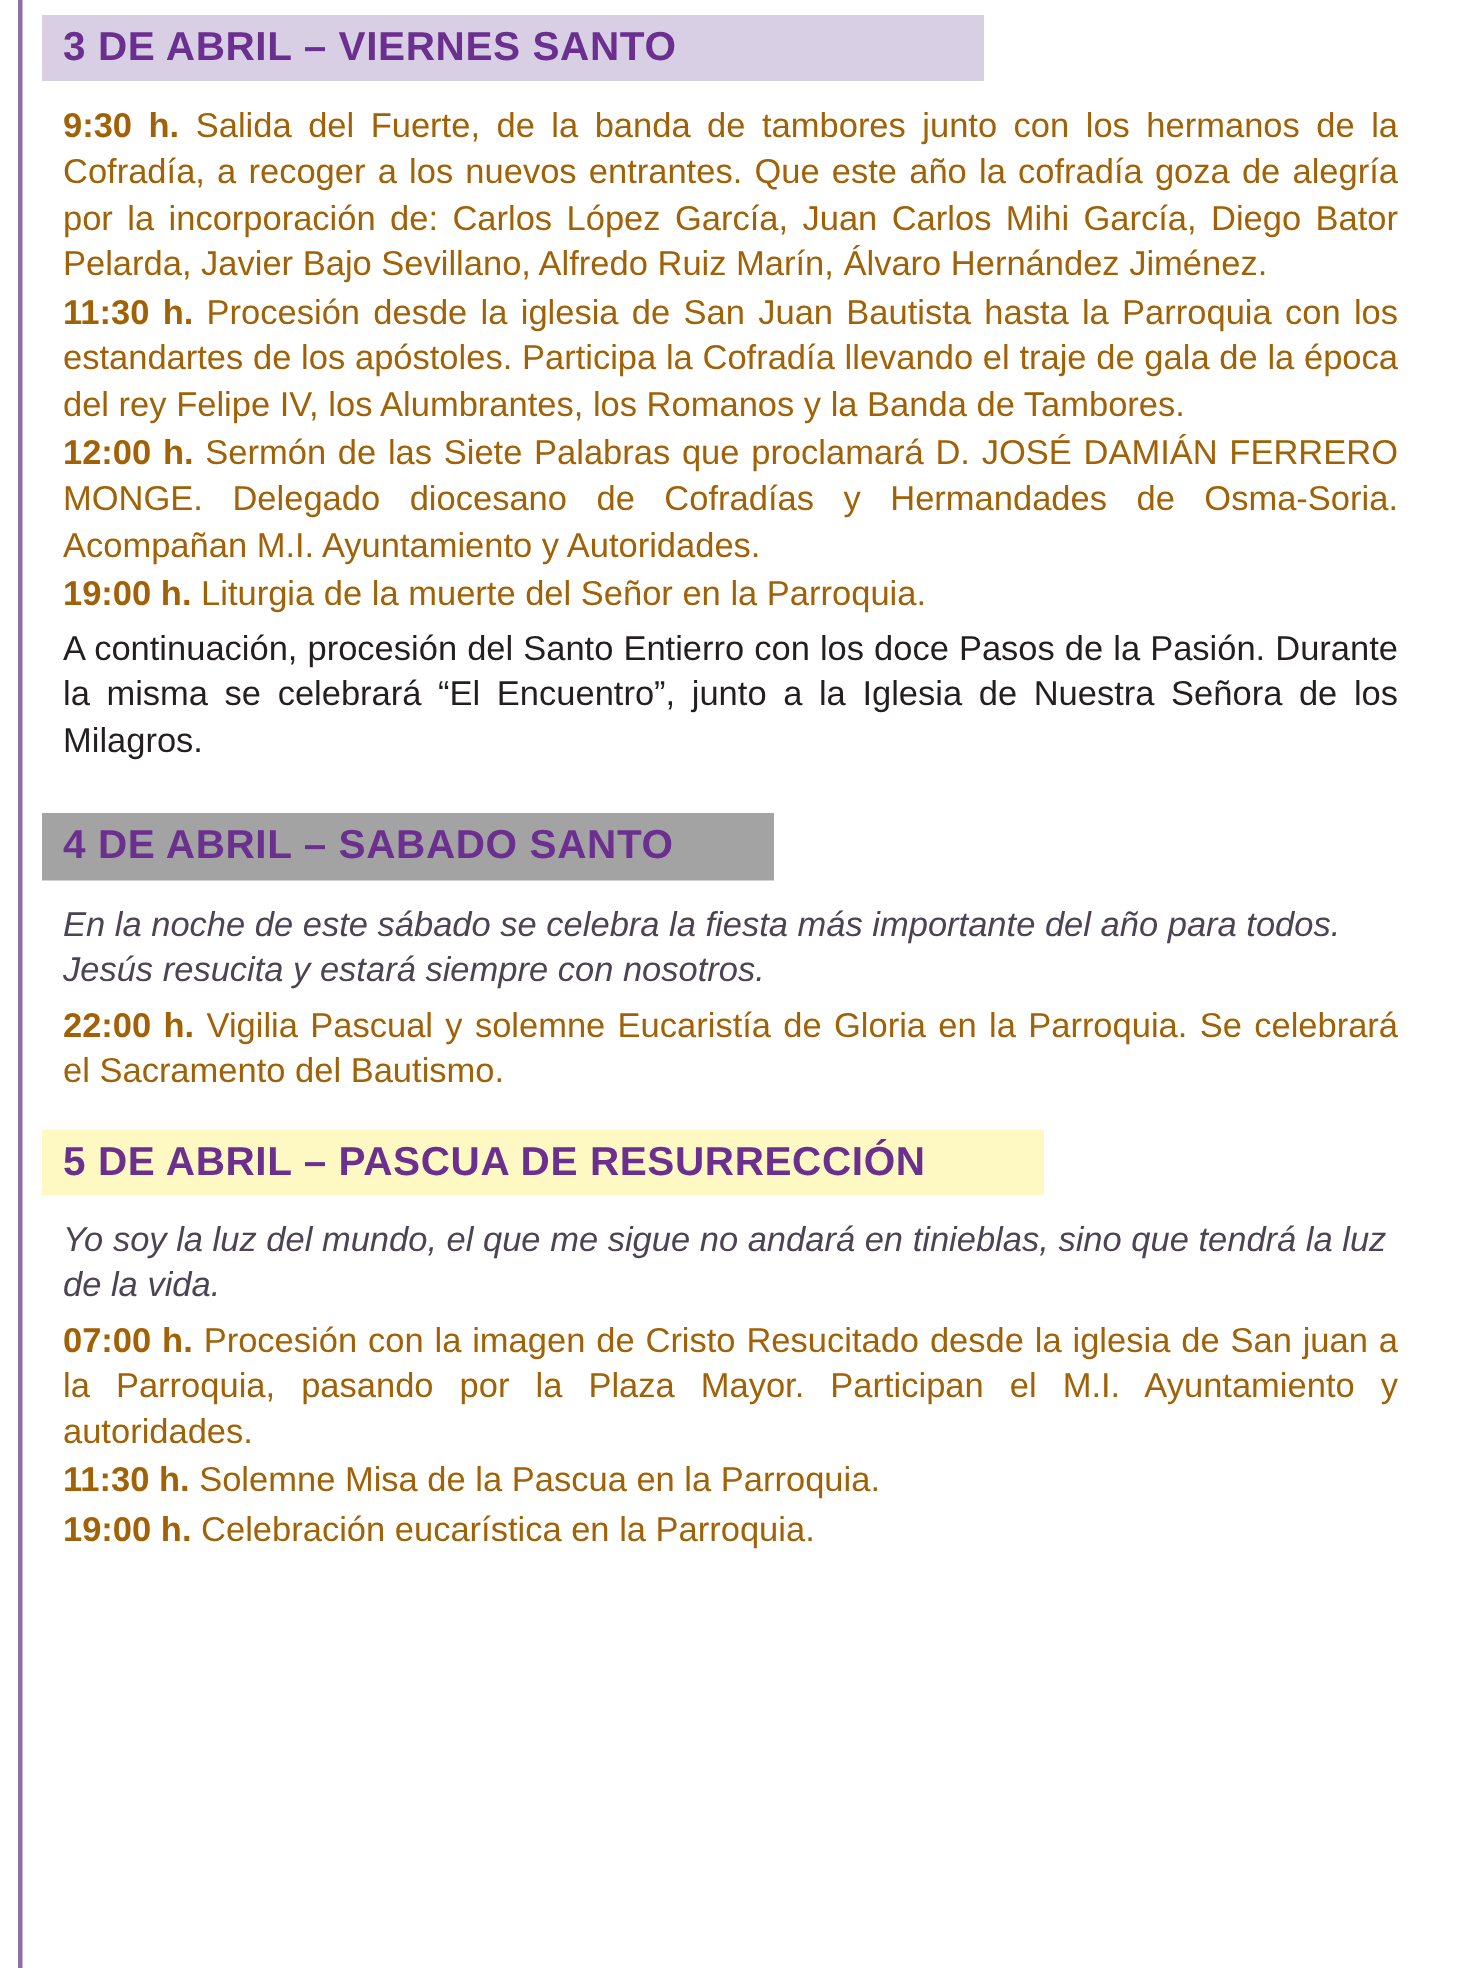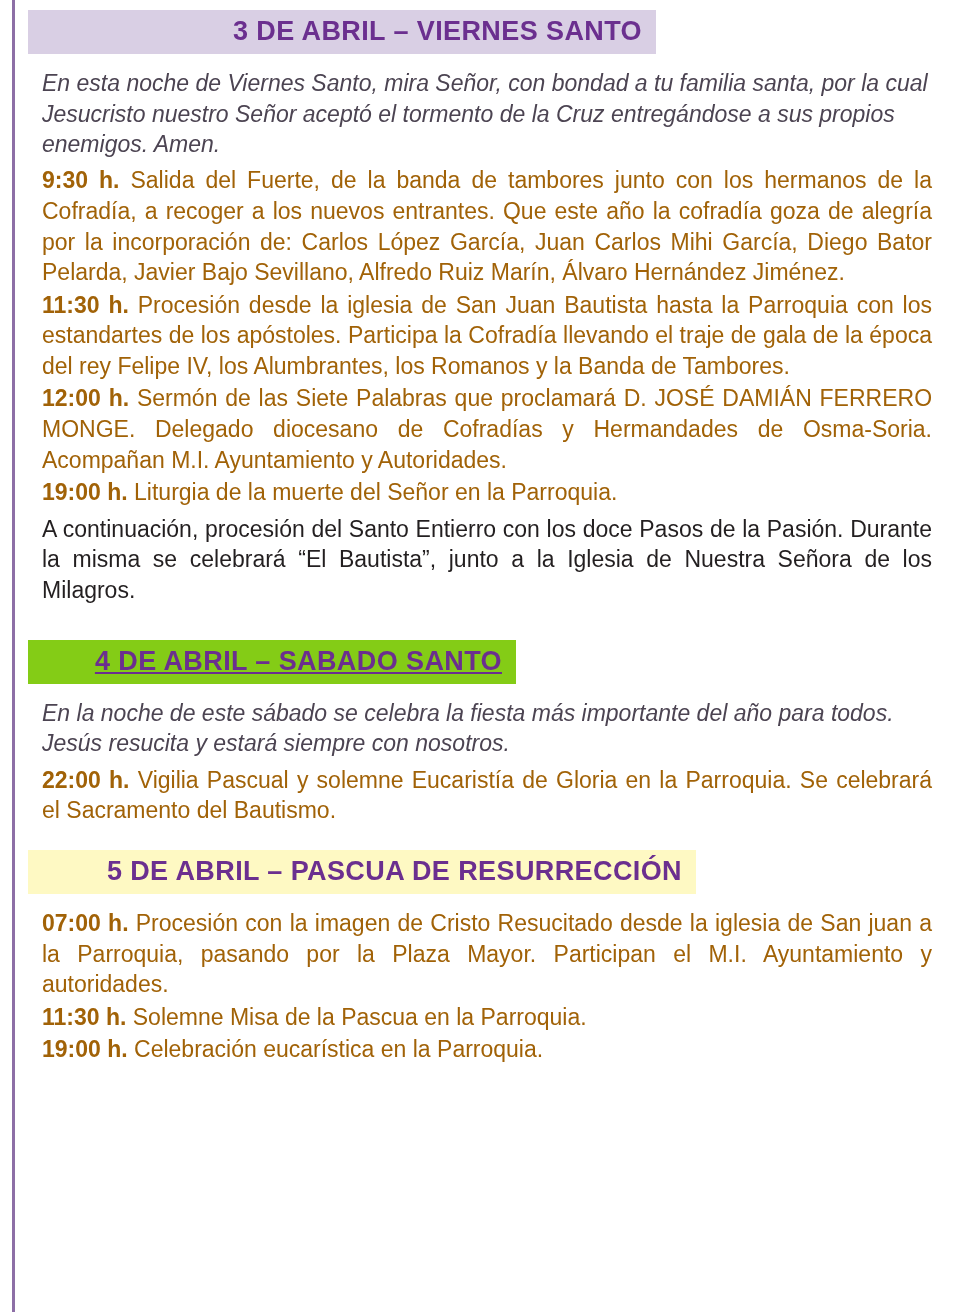--- a/index.html
+++ b/index.html
@@ -33,21 +33,20 @@
   .section-head {
     display: block;
     background: #d9cfe4;
     color: #6b2f8f;
     font-size: 27px;
     font-weight: bold;
     letter-spacing: 0.4px;
     padding: 7px 14px 9px 14px;
     margin: 0 0 14px 0;
     line-height: 1.05;
-    text-align: right;
   }
   .section-head.w1 { width: 600px; }
   .section-head.w2 { width: 460px; }
   .section-head.w3 { width: 640px; }
 
   
   .intro {
     font-style: italic;
     font-size: 23px;
     line-height: 1.32;
@@ -84,21 +83,20 @@
 </head>
 <body>
 
 <div class="page">
 
   <div class="left-rule" style="background: rgb(141, 111, 166);"></div>
 
   <div>
     <div class="section-head w1" style="background: rgb(217, 207, 228); color: rgb(107, 47, 143);">3 DE ABRIL – VIERNES SANTO</div>
 
-    <p class="intro">En esta noche de Viernes Santo, mira Señor, con bondad a tu familia santa, por la cual Jesucristo nuestro Señor aceptó el tormento de la Cruz entregándose a sus propios enemigos. Amen.</p>
 
     <p class="entry">
       <span class="time">9:30 h.</span>
       <span>Salida del Fuerte, de la banda de tambores junto con los hermanos de la Cofradía, a recoger a los nuevos entrantes. Que este año la cofradía goza de alegría por la incorporación de: Carlos López García, Juan Carlos Mihi García, Diego Bator Pelarda, Javier Bajo Sevillano, Alfredo Ruiz Marín, Álvaro Hernández Jiménez.</span>
     </p>
 
     <p class="entry">
       <span class="time">11:30 h.</span>
       <span>Procesión desde la iglesia de San Juan Bautista hasta la Parroquia con los estandartes de los apóstoles. Participa la Cofradía llevando el traje de gala de la época del rey Felipe IV, los Alumbrantes, los Romanos y la Banda de Tambores.</span>
     </p>
@@ -106,41 +104,42 @@
     <p class="entry">
       <span class="time">12:00 h.</span>
       <span>Sermón de las Siete Palabras que proclamará D. JOSÉ DAMIÁN FERRERO MONGE. Delegado diocesano de Cofradías y Hermandades de Osma-Soria. Acompañan M.I. Ayuntamiento y Autoridades.</span>
     </p>
 
     <p class="entry">
       <span class="time">19:00 h.</span>
       <span>Liturgia de la muerte del Señor en la Parroquia.</span>
     </p>
 
-    <p class="para">A continuación, procesión del Santo Entierro con los doce Pasos de la Pasión. Durante la misma se celebrará “El Bautista”, junto a la Iglesia de Nuestra Señora de los Milagros.</p>
+    <p class="para">A continuación, procesión del Santo Entierro con los doce Pasos de la Pasión. Durante la misma se celebrará “El Encuentro”, junto a la Iglesia de Nuestra Señora de los Milagros.</p>
   </div>
 
   <div class="block-gap-lg"></div>
 
   <div>
-    <div class="section-head w2" style="background: #84cc16; color: rgb(107, 47, 143); text-decoration: underline;">4 DE ABRIL – SABADO SANTO</div>
+    <div class="section-head w2" style="background: #a3a3a3; color: rgb(107, 47, 143);">4 DE ABRIL – SABADO SANTO</div>
 
     <p class="intro">En la noche de este sábado se celebra la fiesta más importante del año para todos. Jesús resucita y estará siempre con nosotros.</p>
 
     <p class="entry">
       <span class="time">22:00 h.</span>
       <span>Vigilia Pascual y solemne Eucaristía de Gloria en la Parroquia. Se celebrará el Sacramento del Bautismo.</span>
     </p>
   </div>
 
   <div class="block-gap-md"></div>
 
   <div>
     <div class="section-head w3" style="background: #fef9c3; color: rgb(107, 47, 143);">5 DE ABRIL – PASCUA DE RESURRECCIÓN</div>
 
+    <p class="intro">Yo soy la luz del mundo, el que me sigue no andará en tinieblas, sino que tendrá la luz de la vida.</p>
 
     <p class="entry">
       <span class="time">07:00 h.</span>
       <span>Procesión con la imagen de Cristo Resucitado desde la iglesia de San juan a la Parroquia, pasando por la Plaza Mayor. Participan el M.I. Ayuntamiento y autoridades.</span>
     </p>
 
     <p class="entry">
       <span class="time">11:30 h.</span>
       <span>Solemne Misa de la Pascua en la Parroquia.</span>
     </p>

